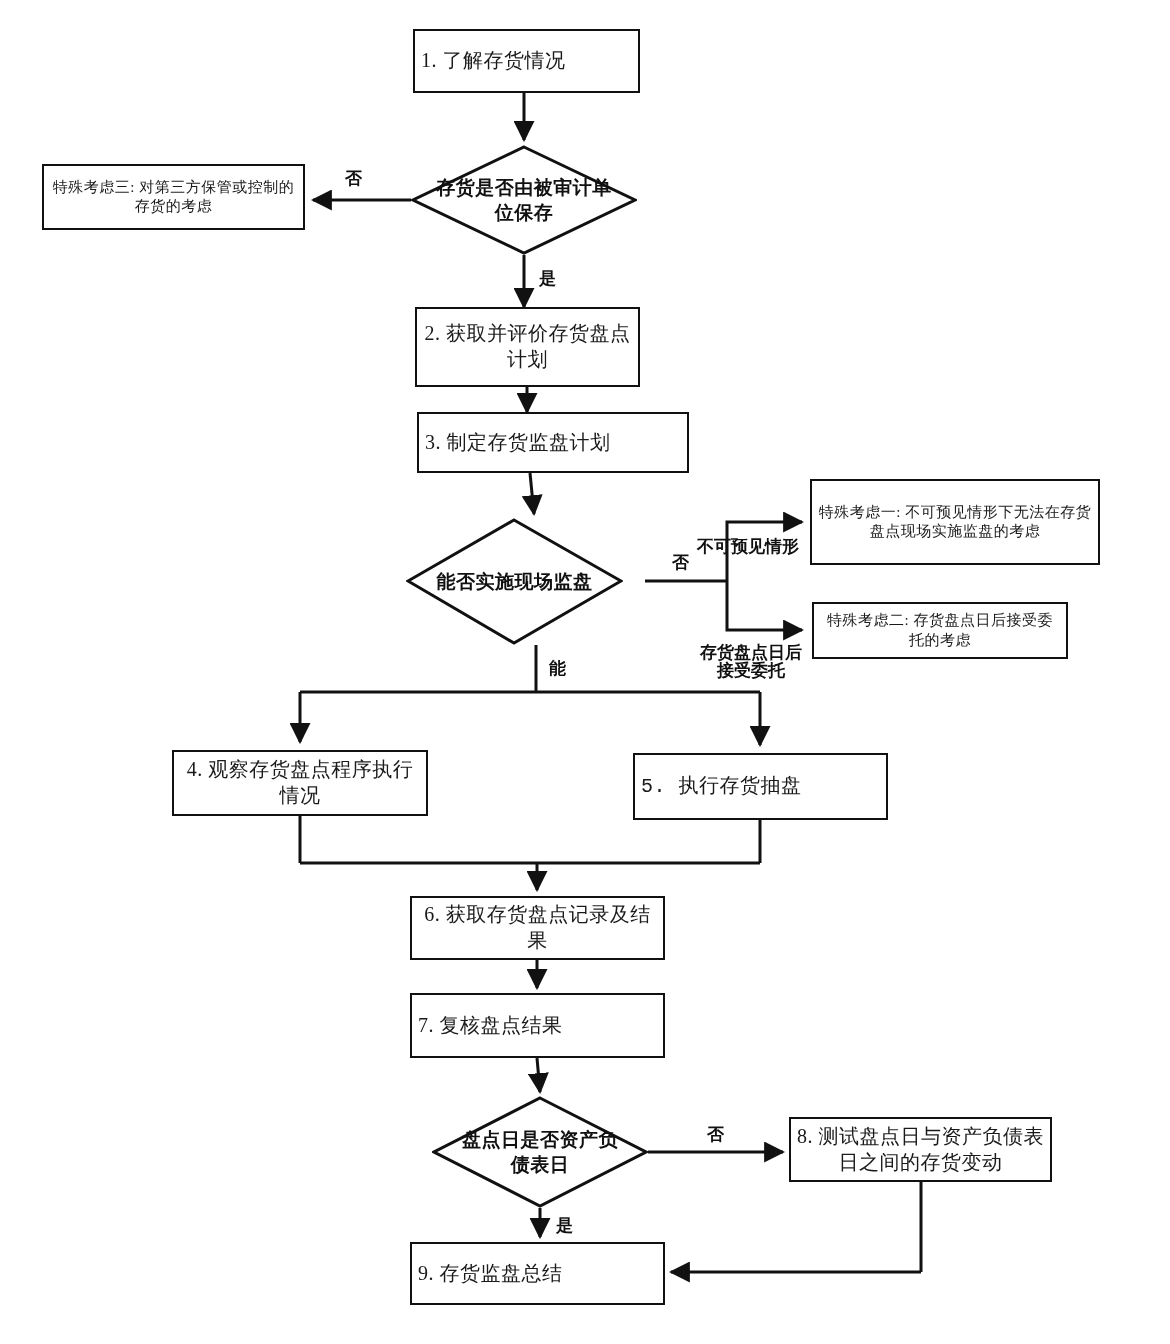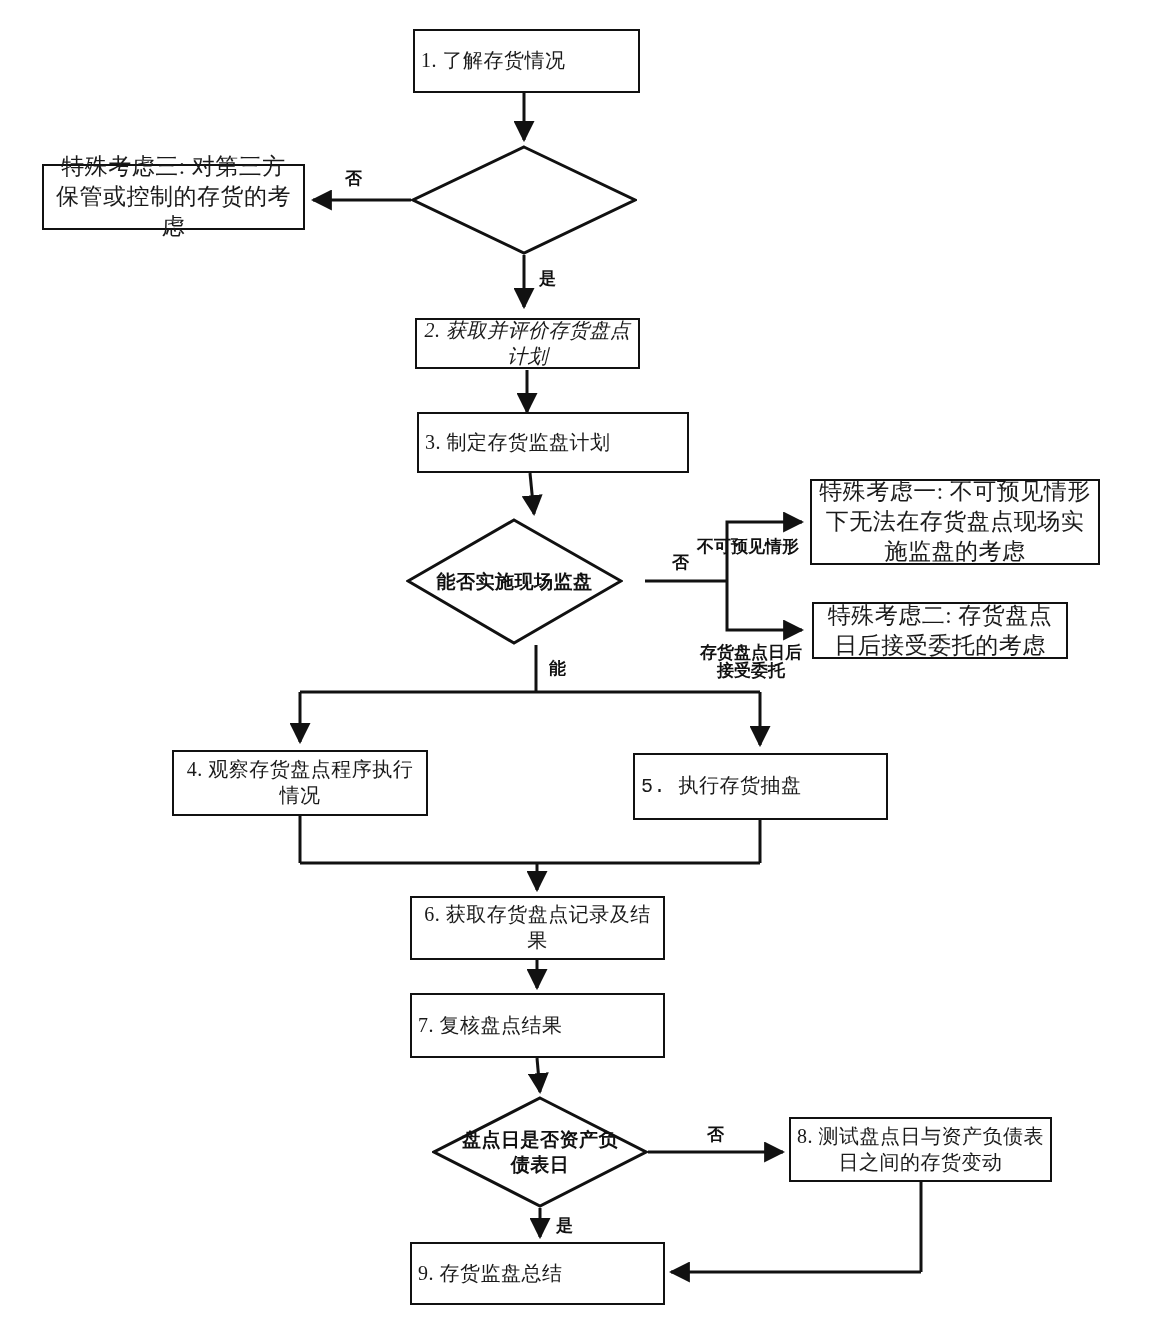--- a/index.html
+++ b/index.html
@@ -65,21 +65,21 @@
     position: absolute;
     font-size: 17px;
     font-weight: bold;
     color: #111111;
     white-space: nowrap;
     line-height: 1.25;
     text-align: center;
     font-family: "Liberation Serif", "DejaVu Serif", serif;
   }
   .note-box {
-    font-size: 23px;
+    font-size: 15px;
     line-height: 1.3;
   }
 </style>
 </head>
 <body>
 
 <div id="canvas">
 
   <svg id="wires" viewBox="0 0 1170 1344" width="1170" height="1344">
     <defs>
@@ -127,27 +127,28 @@
   </svg>
 
   <div class="node proc" style="left:413px; top:29px; width:227px; height:64px;">
     <span>1. 了解存货情况</span>
   </div>
 
   <div class="diamond-wrap" style="left:411px; top:145px; width:226px; height:110px;">
     <svg class="dshape" width="226" height="110" viewBox="0 0 226 110">
       <polygon points="113,2 224,55 113,108 2,55" fill="#ffffff" stroke="#111111" stroke-width="3"></polygon>
     </svg>
+    <div class="diamond-label">存货是否由被审计单位保存</div>
   </div>
 
   <div class="node proc note-box" style="left:42px; top:164px; width:263px; height:66px;">
     <span>特殊考虑三: 对第三方保管或控制的存货的考虑</span>
   </div>
 
-  <div class="node proc" style="left:415px; top:318px; width:225px; height:51px;font-style:italic;">
+  <div class="node proc" style="left:415px; top:307px; width:225px; height:80px;">
     <span>2. 获取并评价存货盘点计划</span>
   </div>
 
   <div class="node proc" style="left:417px; top:412px; width:272px; height:61px;">
     <span>3. 制定存货监盘计划</span>
   </div>
 
   <div class="diamond-wrap" style="left:406px; top:518px; width:217px; height:127px;">
     <svg class="dshape" width="217" height="127" viewBox="0 0 217 127">
       <polygon points="108,2 215,63 108,125 2,63" fill="#ffffff" stroke="#111111" stroke-width="3"></polygon>

